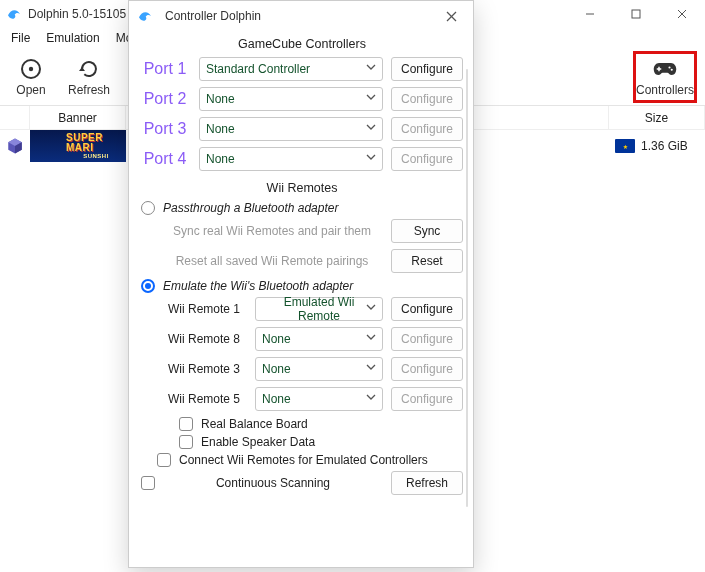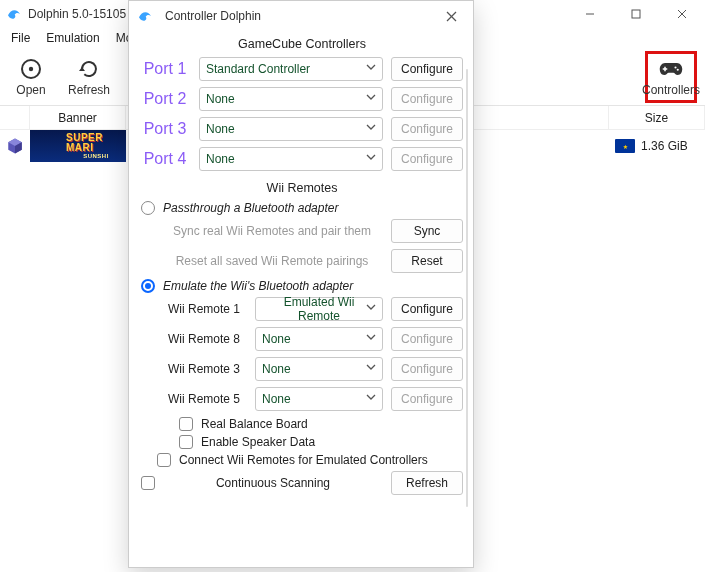--- a/index.html
+++ b/index.html
@@ -13,21 +13,21 @@
   }
   .dolphin-logo { width: 16px; height: 16px; margin-right: 6px; }
   .title-text { font-size: 12px; color: #333; }
   .win-controls-main { position: absolute; right: 0; top: 0; display: flex; }
   .win-btn { width: 46px; height: 28px; display: flex; align-items: center; justify-content: center; color: #555; font-size: 10px; }
   .menubar { height: 20px; display: flex; align-items: center; padding-left: 4px; gap: 2px; }
   .menu-item { padding: 1px 7px; font-size: 12px; color: #222; }
   .toolbar { height: 58px; display: flex; align-items: center; padding: 0 2px; border-bottom: 1px solid #e4e4e4; background:#fff; }
   .tool-btn { display: flex; flex-direction: column; align-items: center; justify-content: center; width: 58px; height: 52px; font-size: 12px; color: #333; }
   .tool-btn svg { width: 24px; height: 24px; margin-bottom: 2px; }
-  .toolbar .controllers-btn { margin-left: auto; margin-right: 6px; width: 52px; }
+  .toolbar .controllers-btn { margin-left: auto; margin-right: 6px; width: 64px; }
   .highlight-red { border: 3px solid #d11; }
   .list-header { display: flex; height: 24px; align-items: stretch; background: #fff; border-bottom: 1px solid #eee; }
   .list-header .col { border-right: 1px solid #eee; display:flex; align-items:center; justify-content:center; font-size: 12px; color:#222; }
   .col-platform { width: 30px; }
   .col-banner { width: 96px; }
   .col-title-col { flex:1; }
   .col-size { width: 96px; border-right:none; }
   .game-row { display: flex; height: 32px; align-items: center; }
   .game-row .col-platform { width:30px; display:flex; align-items:center; justify-content:center; }
   .gc-cube { width:18px; height:18px; }

